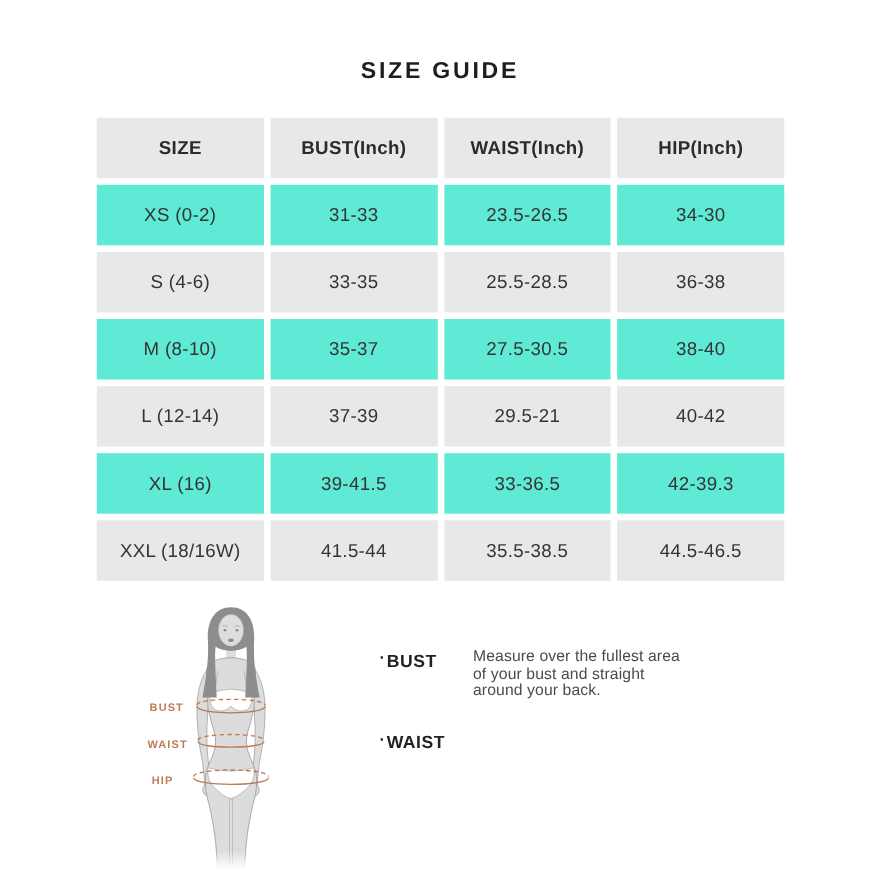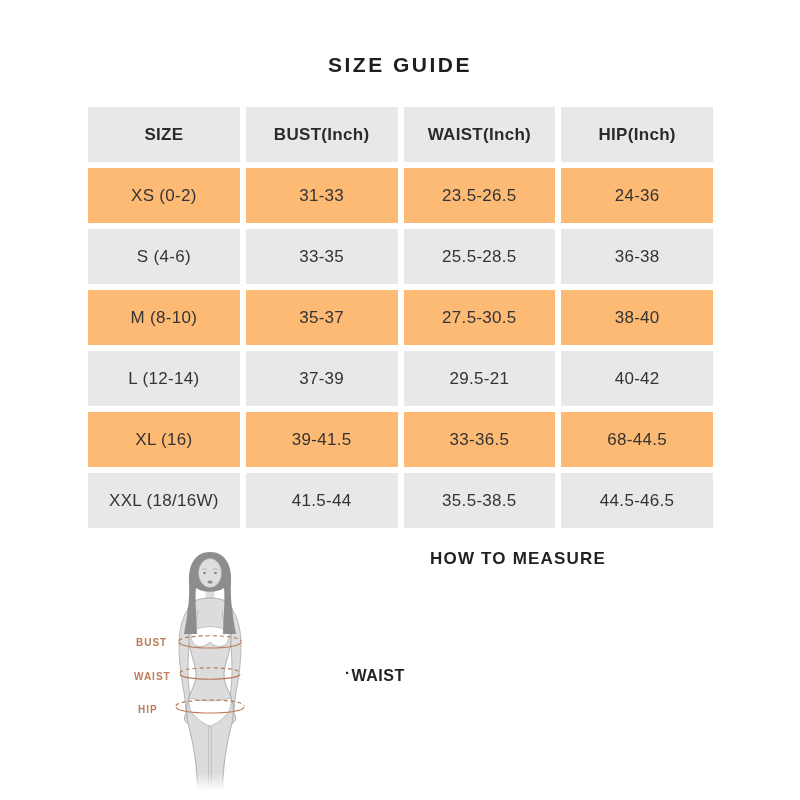--- a/index.html
+++ b/index.html
@@ -44,21 +44,21 @@
     justify-content: center;
     font-size: 17px;
     color: #343434;
     letter-spacing: 0.3px;
   }
   .cell.th {
     background: #e8e8e8;
     font-weight: 600;
     color: #2b2b2b;
   }
-  .row-light .cell { background: #fdba74; }
+  .row-light .cell { background: #5eead4; }
   .row-dark  .cell { background: #e8e8e8; }
 
   
   .figure-area {
     position: absolute;
     left: 128px; top: 546px;
     width: 134px; height: 245px;
   }
   .figure-area svg { display: block; }
   .figure-fade {
@@ -136,21 +136,21 @@
       <div class="cell th">SIZE</div>
       <div class="cell th">BUST(Inch)</div>
       <div class="cell th">WAIST(Inch)</div>
       <div class="cell th">HIP(Inch)</div>
     </div>
 
     <div class="trow row-light">
       <div class="cell">XS (0-2)</div>
       <div class="cell">31-33</div>
       <div class="cell">23.5-26.5</div>
-      <div class="cell">24-36</div>
+      <div class="cell">34-30</div>
     </div>
 
     <div class="trow row-dark">
       <div class="cell">S (4-6)</div>
       <div class="cell">33-35</div>
       <div class="cell">25.5-28.5</div>
       <div class="cell">36-38</div>
     </div>
 
     <div class="trow row-light">
@@ -164,21 +164,21 @@
       <div class="cell">L (12-14)</div>
       <div class="cell">37-39</div>
       <div class="cell">29.5-21</div>
       <div class="cell">40-42</div>
     </div>
 
     <div class="trow row-light">
       <div class="cell">XL (16)</div>
       <div class="cell">39-41.5</div>
       <div class="cell">33-36.5</div>
-      <div class="cell">68-44.5</div>
+      <div class="cell">42-39.3</div>
     </div>
 
     <div class="trow row-dark">
       <div class="cell">XXL (18/16W)</div>
       <div class="cell">41.5-44</div>
       <div class="cell">35.5-38.5</div>
       <div class="cell">44.5-46.5</div>
     </div>
   </div>
 
@@ -223,22 +223,27 @@
       </g>
 
       <text class="fig-label" x="8" y="100">BUST</text>
       <text class="fig-label" x="6" y="134">WAIST</text>
       <text class="fig-label" x="10" y="167">HIP</text>
     </svg>
     <div class="figure-fade"></div>
   </div>
 
   <div class="measure-section">
-    <div class="htm-title">HOW TO MEASURE</div>
-
+
+    <div class="measure-item mi-bust">
+      <div class="measure-label"><span class="bullet">·</span><span>BUST</span></div>
+      <div class="measure-desc">Measure over the fullest area
+of your bust and straight
+around your back.</div>
+    </div>
 
     <div class="measure-item mi-waist">
       <div class="measure-label"><span class="bullet">·</span><span>WAIST</span></div>
     </div>
 
   </div>
 
 </div>
 
 </body></html>

